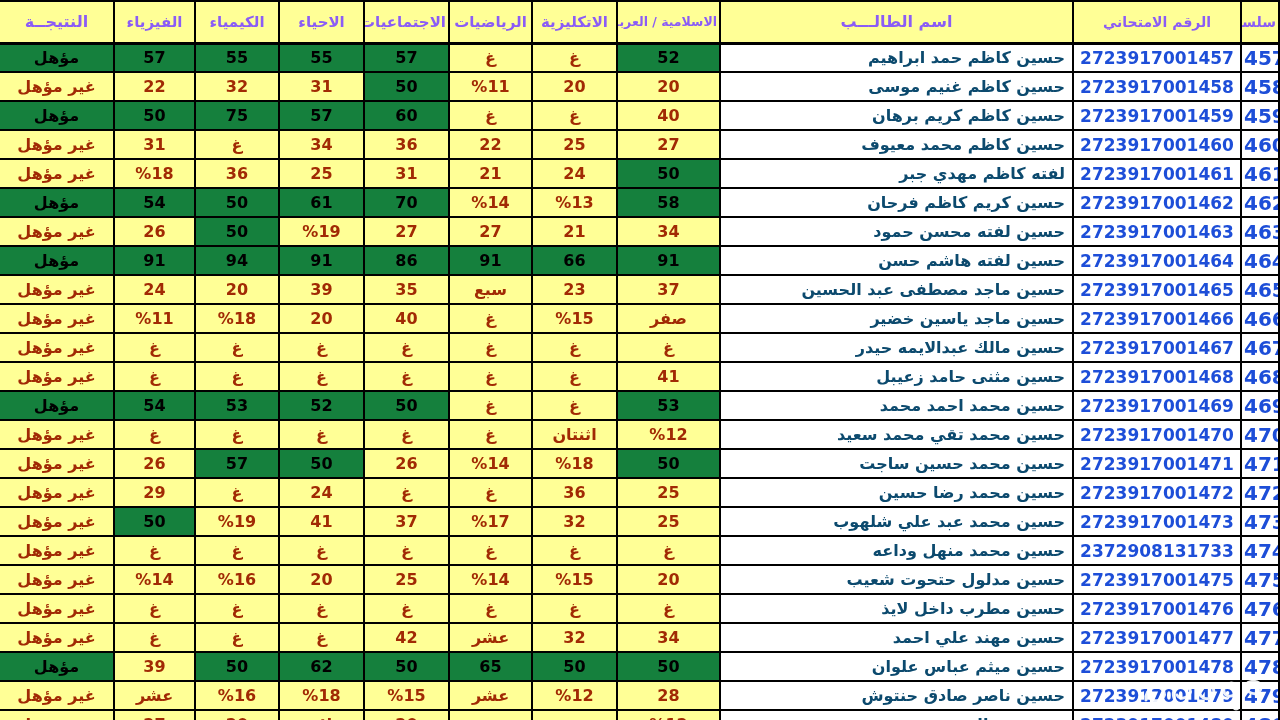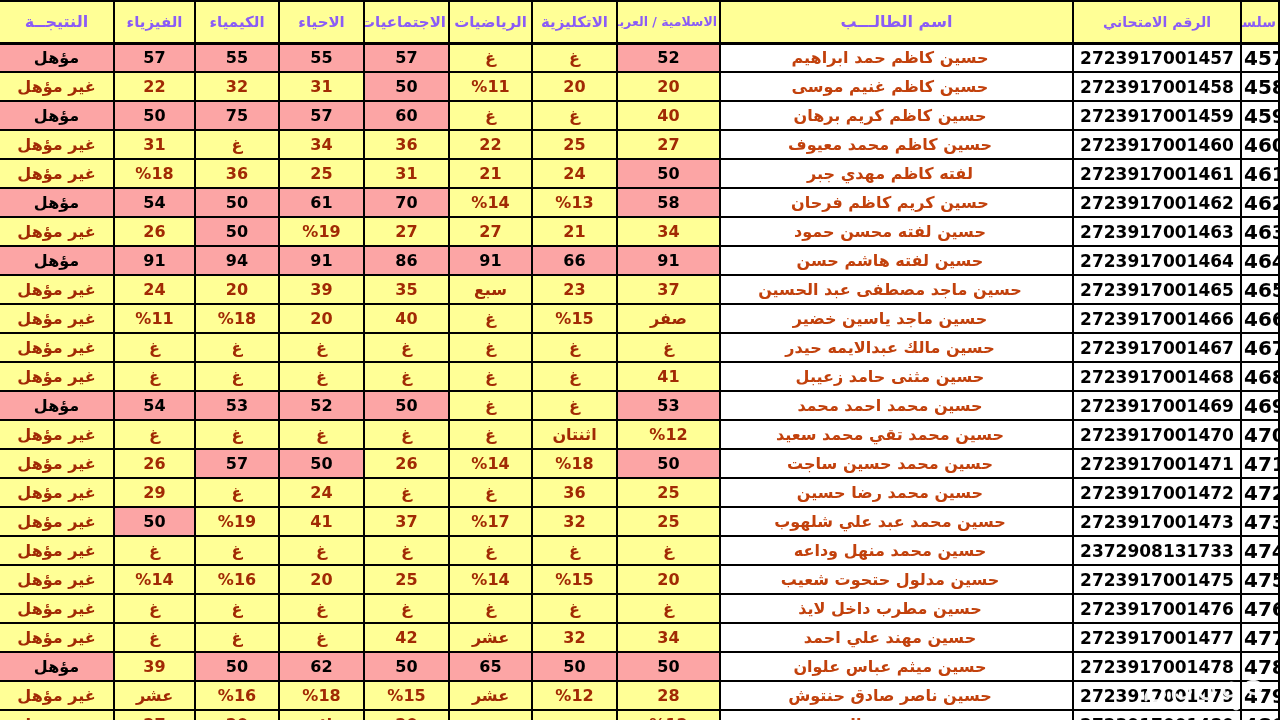--- a/index.html
+++ b/index.html
@@ -16,26 +16,26 @@
     font-weight:bold;white-space:nowrap;overflow:hidden;box-sizing:border-box;
   }
   thead th{
     background:#ffff96;color:#8b5cf6;height:42px;font-size:16px;border-bottom:3px solid #000;
   }
   th.th-exam{font-size:14px;}
   th.th-arabic{font-size:12.5px;}
   th.th-english,th.th-math,th.th-social,th.th-biology,th.th-chemistry,th.th-physics{font-size:15px;}
   th.th-serial{font-size:14px;}
   tbody td{height:29px;font-size:16px;}
-  td.cell-text{background:#fff;color:#000000;direction:ltr;font-size:17px;}
+  td.cell-text{background:#fff;color:#1d4ed8;direction:ltr;font-size:17px;}
   td.serial-col{font-size:20px;}
-  td.cell-name{background:#fff;color:#c2410c;text-align:center;padding-right:15px;font-size:16px;}
+  td.cell-name{background:#fff;color:#0c4a6e;text-align:right;padding-right:7px;font-size:16px;}
   td.cell-score,td.cell-result{font-size:16px;}
   td.cell-score{direction:ltr;}
-  td.pass{background:#fca5a5;color:#000000;}
+  td.pass{background:#15803d;color:#000000;}
   td.fail{background:#ffff96;color:#a12a04;}
   .watermark{
     position:absolute;left:1140px;top:674px;width:132px;height:40px;
     pointer-events:none;opacity:.92;
   }
 </style>
 </head>
 <body>
 
 <div class="sheet">

